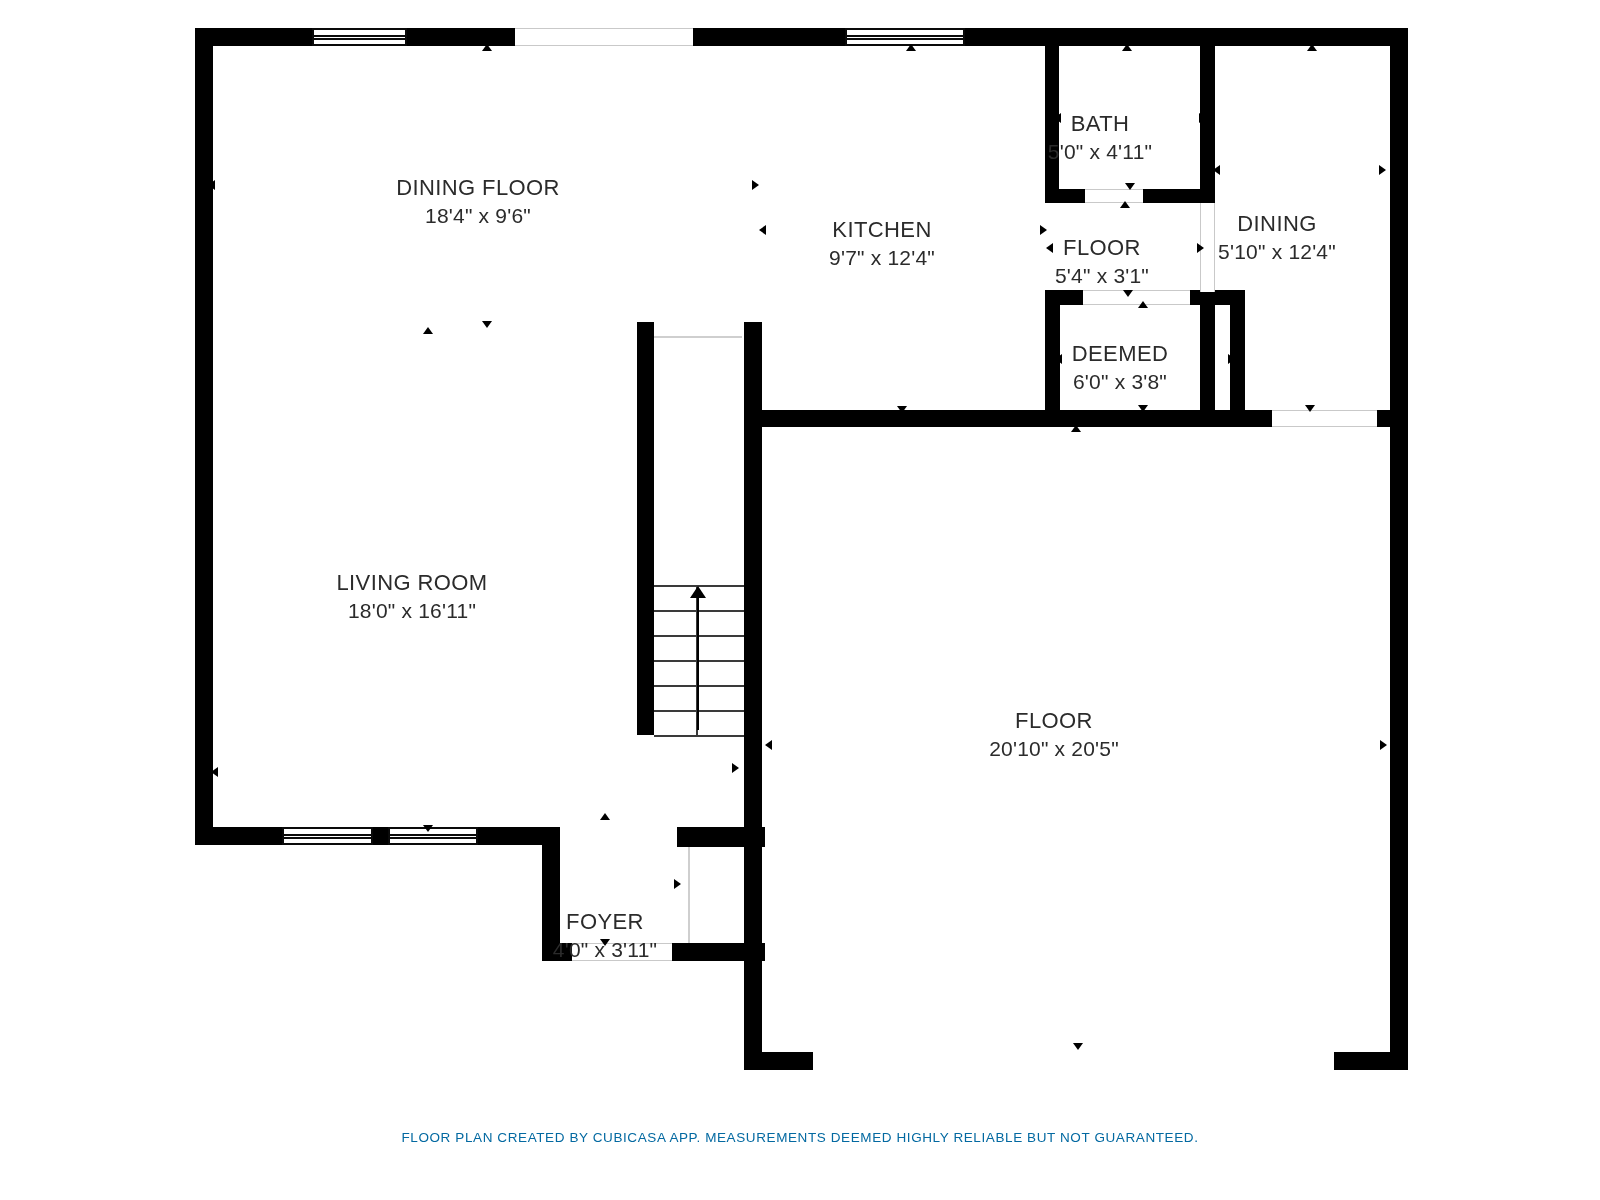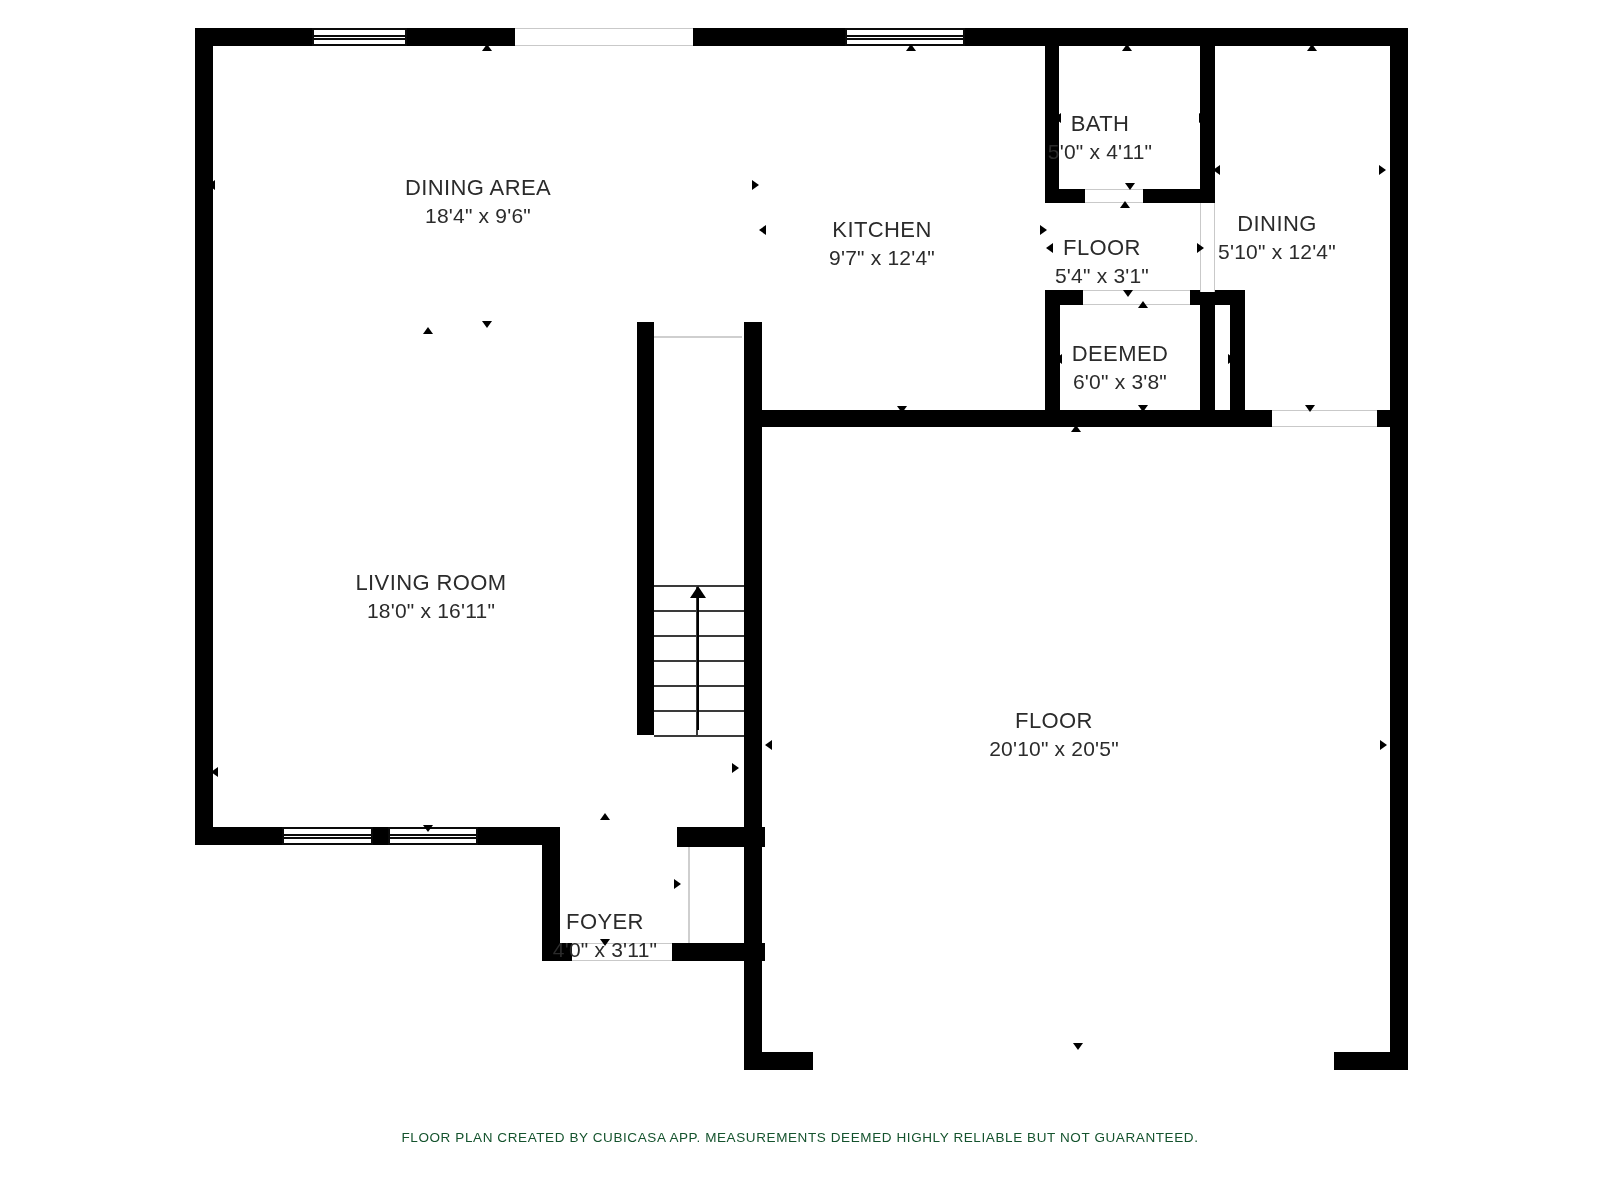--- a/index.html
+++ b/index.html
@@ -24,21 +24,21 @@
   .arrow.up{border-left:5px solid transparent;border-right:5px solid transparent;border-bottom:7px solid #000;}
   .arrow.down{border-left:5px solid transparent;border-right:5px solid transparent;border-top:7px solid #000;}
   .arrow.left{border-top:5px solid transparent;border-bottom:5px solid transparent;border-right:7px solid #000;}
   .arrow.right{border-top:5px solid transparent;border-bottom:5px solid transparent;border-left:7px solid #000;}
   .stair-line{position:absolute;background:#3a3a3a;}
   .stair-rail{position:absolute;background:#3a3a3a;}
   .stair-arrow-shaft{position:absolute;background:#000;}
   .stair-arrow-head{position:absolute;width:0;height:0;
     border-left:8px solid transparent;border-right:8px solid transparent;border-bottom:12px solid #000;}
   #footer{
-    position:absolute;left:0;right:0;text-align:center;color:#14532d;
+    position:absolute;left:0;right:0;text-align:center;color:#0369a1;
     font-size:13.5px;letter-spacing:.6px;
   }
 </style>
 </head>
 <body>
 
 <div id="canvas">
   <div id="walls-layer">
       <div class="wall" style="left: 195px; top: 28px; width: 117px; height: 18px; position: absolute;"></div>
       <div class="wall" style="left: 407px; top: 28px; width: 108px; height: 18px; position: absolute;"></div>
@@ -145,21 +145,21 @@
       <div class="arrow right" style="position: absolute; left: 1199px; top: 113px;"></div>
       <div class="arrow right" style="position: absolute; left: 1197px; top: 243px;"></div>
       <div class="arrow right" style="position: absolute; left: 1379px; top: 165px;"></div>
       <div class="arrow right" style="position: absolute; left: 1228px; top: 354px;"></div>
       <div class="arrow right" style="position: absolute; left: 732px; top: 763px;"></div>
       <div class="arrow right" style="position: absolute; left: 1380px; top: 740px;"></div>
       <div class="arrow right" style="position: absolute; left: 674px; top: 879px;"></div>
     </div>
   <div id="labels-layer">
       <div class="room-label" style="left: 478px; top: 201px;">
-        <div class="rname">DINING AREA</div>
+        <div class="rname">DINING FLOOR</div>
         <div class="rdims">18'4" x 9'6"</div>
       </div>
       <div class="room-label" style="left: 882px; top: 243px;">
         <div class="rname">KITCHEN</div>
         <div class="rdims">9'7" x 12'4"</div>
       </div>
       <div class="room-label" style="left: 1100px; top: 137px;">
         <div class="rname">BATH</div>
         <div class="rdims">5'0" x 4'11"</div>
       </div>
@@ -168,21 +168,21 @@
         <div class="rdims">5'4" x 3'1"</div>
       </div>
       <div class="room-label" style="left: 1277px; top: 237px;">
         <div class="rname">DINING</div>
         <div class="rdims">5'10" x 12'4"</div>
       </div>
       <div class="room-label" style="left: 1120px; top: 367px;">
         <div class="rname">DEEMED</div>
         <div class="rdims">6'0" x 3'8"</div>
       </div>
-      <div class="room-label" style="left: 431px; top: 596px;">
+      <div class="room-label" style="left: 412px; top: 596px;">
         <div class="rname">LIVING ROOM</div>
         <div class="rdims">18'0" x 16'11"</div>
       </div>
       <div class="room-label" style="left: 1054px; top: 734px;">
         <div class="rname">FLOOR</div>
         <div class="rdims">20'10" x 20'5"</div>
       </div>
       <div class="room-label" style="left: 605px; top: 889px; margin-top: 46px;">
         <div class="rname">FOYER</div>
         <div class="rdims">4'0" x 3'11"</div>

